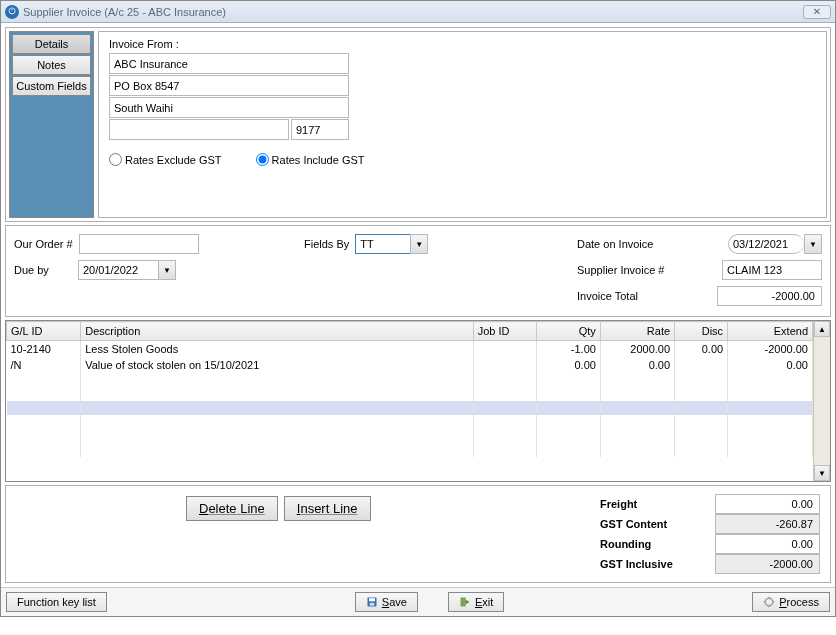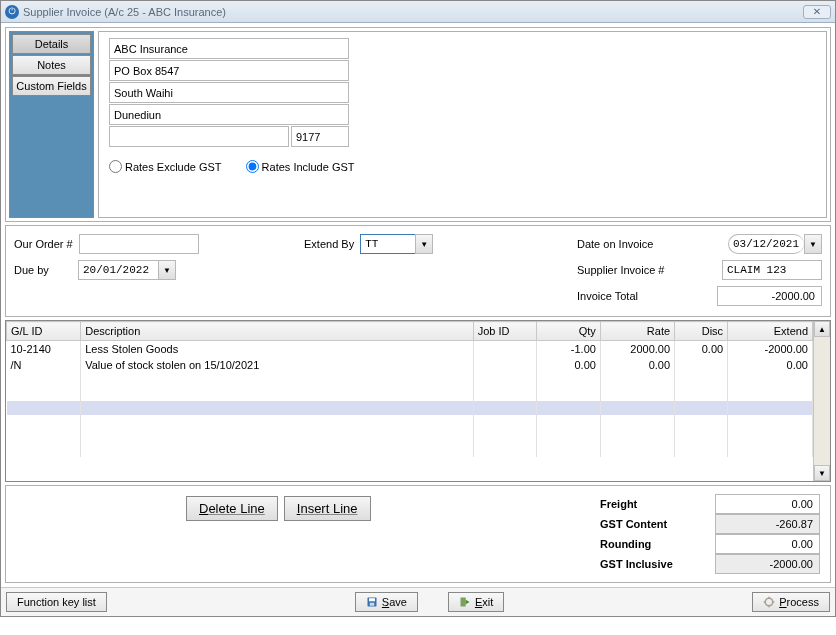--- a/index.html
+++ b/index.html
@@ -88,37 +88,37 @@
     height: 21px;
     border: 1px solid #b8b8b8;
     padding: 2px 4px;
     font-family: inherit;
     font-size: 11px;
     margin-bottom: 1px;
   }
   .addr-row-split { display: flex; gap: 2px; }
   .addr-row-split .addr-input { width: 180px; }
   .addr-row-split .addr-input.zip { width: 58px; }
-  .radio-row { margin-top: 12px; display: flex; gap: 24px; align-items: flex-end; }
+  .radio-row { margin-top: 12px; display: flex; gap: 34px; align-items: flex-end; }
   .radio-row label { display: flex; align-items: center; gap: 3px; cursor: pointer; }
   .radio-row input { margin: 0; }
 
   .mid-section {
     border: 1px solid #b0b0b0;
     margin-top: 3px;
     padding: 8px 8px 4px;
     background: #fff;
   }
   .mid-row { display: flex; gap: 10px; margin-bottom: 6px; align-items: center; }
   .mid-row label { white-space: nowrap; }
   .mid-row .txt {
     border: 1px solid #b8b8b8;
     height: 20px;
     padding: 2px 4px;
-    font-family: Liberation Mono, monospace;
+    font-family: Liberation Sans, sans-serif;
     font-size: 11px;
     background: #fff;
   }
   .mid-row .combo {
     display: flex;
   }
   .mid-row .combo .txt { border-right: 0; }
   .mid-row .combo .dd {
     width: 18px; height: 20px;
     border: 1px solid #b8b8b8;
@@ -243,24 +243,24 @@
   <div class="content">
 
     <div class="top-section">
       <div class="side-tabs">
         <div class="side-tab active">Details</div>
         <div class="side-tab">Notes</div>
         <div class="side-tab">Custom Fields</div>
       </div>
 
       <div class="inv-from">
+        <div class="inv-from-label">Invoice From :</div>
         <input class="addr-input" value="ABC Insurance" style="">
         <input class="addr-input" value="PO Box 8547" style="">
         <input class="addr-input" value="South Waihi" style="">
-        <input class="addr-input" value="Dunediun" style="">
         <div class="addr-row-split">
           <input class="addr-input" value="" style="">
           <input class="addr-input zip" value="9177" style="">
         </div>
         <div class="radio-row">
           <label>
             <input type="radio" name="gst" style="">
             <span>Rates Exclude GST</span>
           </label>
           <label>
@@ -271,21 +271,21 @@
       </div>
     </div>
 
     <div class="mid-section">
       <div class="mid-row">
         <div class="mid-left" style="display:flex;align-items:center;gap:6px;">
           <label>Our Order #</label>
           <input class="txt" style="width: 120px;" value="">
         </div>
         <div class="mid-center" style="display:flex;align-items:center;gap:6px;">
-          <label>Extend By</label>
+          <label>Fields By</label>
           <div class="combo highlight-combo">
             <input class="txt" style="width: 55px;" value="TT">
             <div class="dd">▼</div>
           </div>
         </div>
         <div class="mid-right">
           <div class="rrow">
             <label>Date on Invoice</label>
             <div class="combo">
               <input class="txt" style="width: 76px; border-radius: 10px;" value="03/12/2021">

